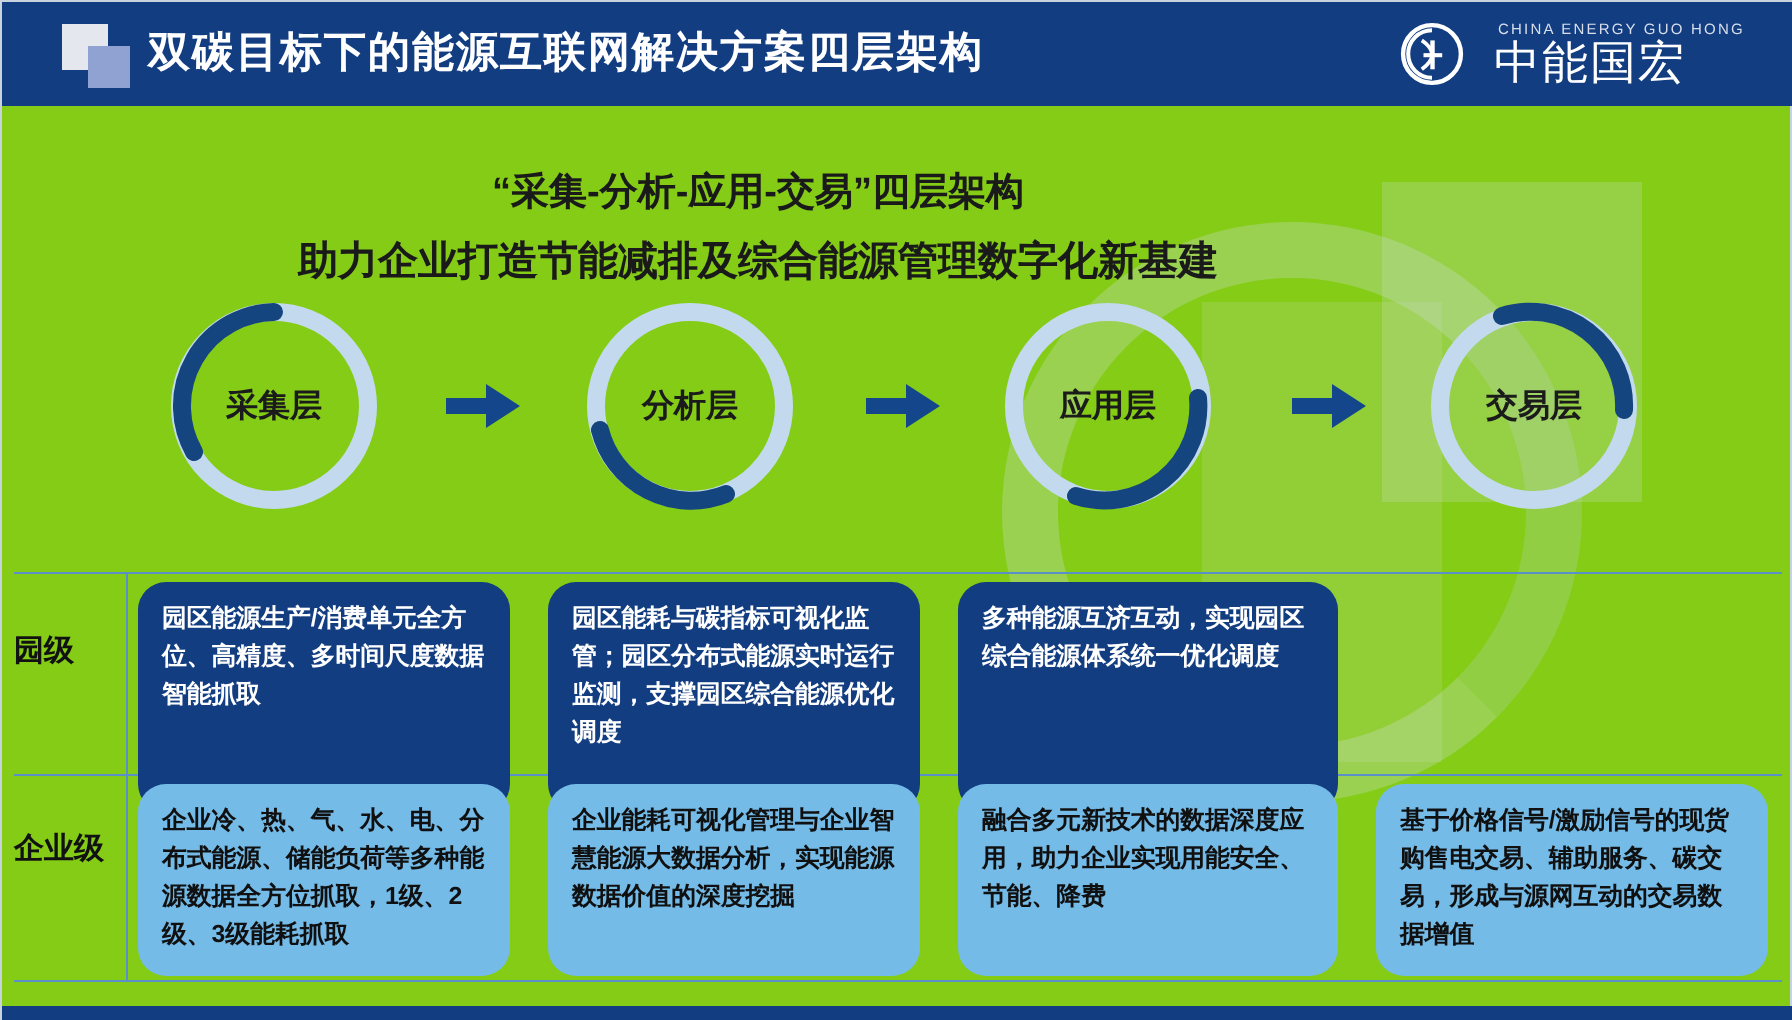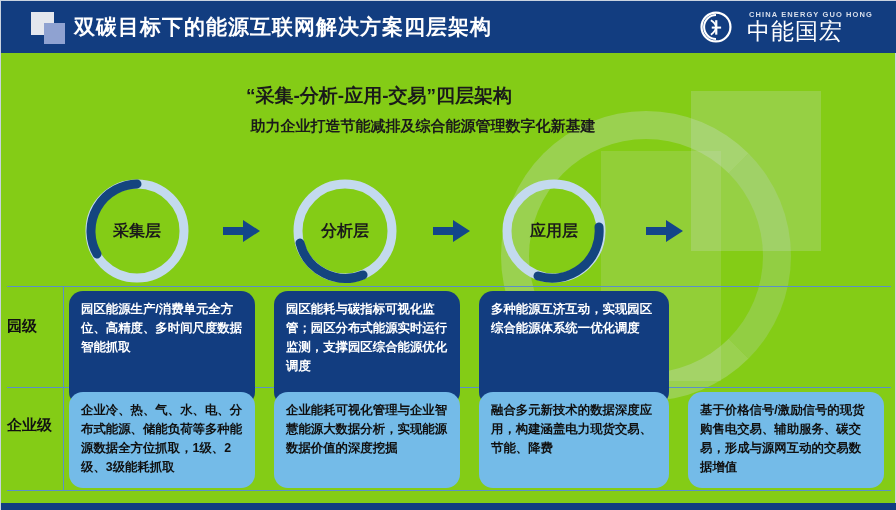--- a/index.html
+++ b/index.html
@@ -68,44 +68,44 @@
     letter-spacing: 1px;
     line-height: 34px;
   }
   .logo {
     position: absolute; right: 18px; top: 6px;
     width: 186px; height: 40px;
   }
   .logo-en {
     position: absolute; left: 56px; top: 3px;
     font-size: 7.5px; color: #d8dfeb;
-    letter-spacing: 1.1px; font-weight: bold;
+    letter-spacing: 1.1px; font-weight: normal;
   }
   .logo-cn {
     position: absolute; left: 54px; top: 11px;
     font-size: 23px; font-weight: normal; color: #ffffff;
     letter-spacing: 1px; line-height: 26px;
   }
   .logo-mark {
     position: absolute; left: 6px; top: 3px;
     width: 34px; height: 34px;
   }
 
   
   .sub1, .sub2 {
     position: absolute;
     width: 756px; text-align: center;
     color: #1a1a1a; font-weight: bold;
     z-index: 4;
   }
   .sub1 { top: 82px; font-size: 19px; }
-  .sub2 { top: 116px; font-size: 15px; margin-left: 44px; }
-
-  
-  .ring-row { position: absolute; left: 0; top: 174px; width: 840px; height: 120px; z-index: 4; }
+  .sub2 { top: 116px; font-size: 20px; }
+
+  
+  .ring-row { position: absolute; left: 0; top: 146px; width: 840px; height: 120px; z-index: 4; }
   .ring {
     position: absolute; top: 0;
     width: 112px; height: 112px;
   }
   .ring svg { position: absolute; left: 0; top: 0; }
   .ring-label {
     position: absolute; left: 0; top: 0;
     width: 112px; height: 112px;
     display: flex; align-items: center; justify-content: center;
     font-size: 16px; font-weight: bold; color: #1b1b1b;
@@ -230,33 +230,40 @@
         <circle cx="56" cy="56" r="47" fill="none" stroke="#c3daee" stroke-width="9"></circle>
         <path d="M101 52 A47 47 0 0 1 40 101" fill="none" stroke="#14457f" stroke-width="9" stroke-linecap="round"></path>
       </svg>
       <div class="ring-label">应用层</div>
     </div>
 
     <svg class="arrow" style="left:645px" viewBox="0 0 38 24">
       <path d="M0 8 H20 V1 L37 12 L20 23 V16 H0 Z" fill="#13468a"></path>
     </svg>
 
+    <div class="ring" style="left:710px">
+      <svg width="112" height="112" viewBox="0 0 112 112">
+        <circle cx="56" cy="56" r="47" fill="none" stroke="#c3daee" stroke-width="9"></circle>
+        <path d="M40 11 A47 47 0 0 1 101 58" fill="none" stroke="#14457f" stroke-width="9" stroke-linecap="round"></path>
+      </svg>
+      <div class="ring-label">交易层</div>
+    </div>
   </div>
 
   <div class="sep s1"></div>
   <div class="sep s2"></div>
   <div class="sep s3"></div>
   <div class="vsep"></div>
 
   <div class="row-label r1">园级</div>
   <div class="row-label r2">企业级</div>
 
   <div class="card dark c1">园区能源生产/消费单元全方位、高精度、多时间尺度数据智能抓取</div>
   <div class="card dark c2">园区能耗与碳指标可视化监管；园区分布式能源实时运行监测，支撑园区综合能源优化调度</div>
   <div class="card dark c3">多种能源互济互动，实现园区综合能源体系统一优化调度</div>
 
   <div class="card light c1">企业冷、热、气、水、电、分布式能源、储能负荷等多种能源数据全方位抓取，1级、2级、3级能耗抓取</div>
   <div class="card light c2">企业能耗可视化管理与企业智慧能源大数据分析，实现能源数据价值的深度挖掘</div>
-  <div class="card light c3">融合多元新技术的数据深度应用，构建涵盖电力现货交易、节能、降费</div>
+  <div class="card light c3">融合多元新技术的数据深度应用，助力企业实现用能安全、节能、降费</div>
   <div class="card light c4">基于价格信号/激励信号的现货购售电交易、辅助服务、碳交易，形成与源网互动的交易数据增值</div>
 
   <div class="bottombar"></div>
 </div>
 
 </body></html>

